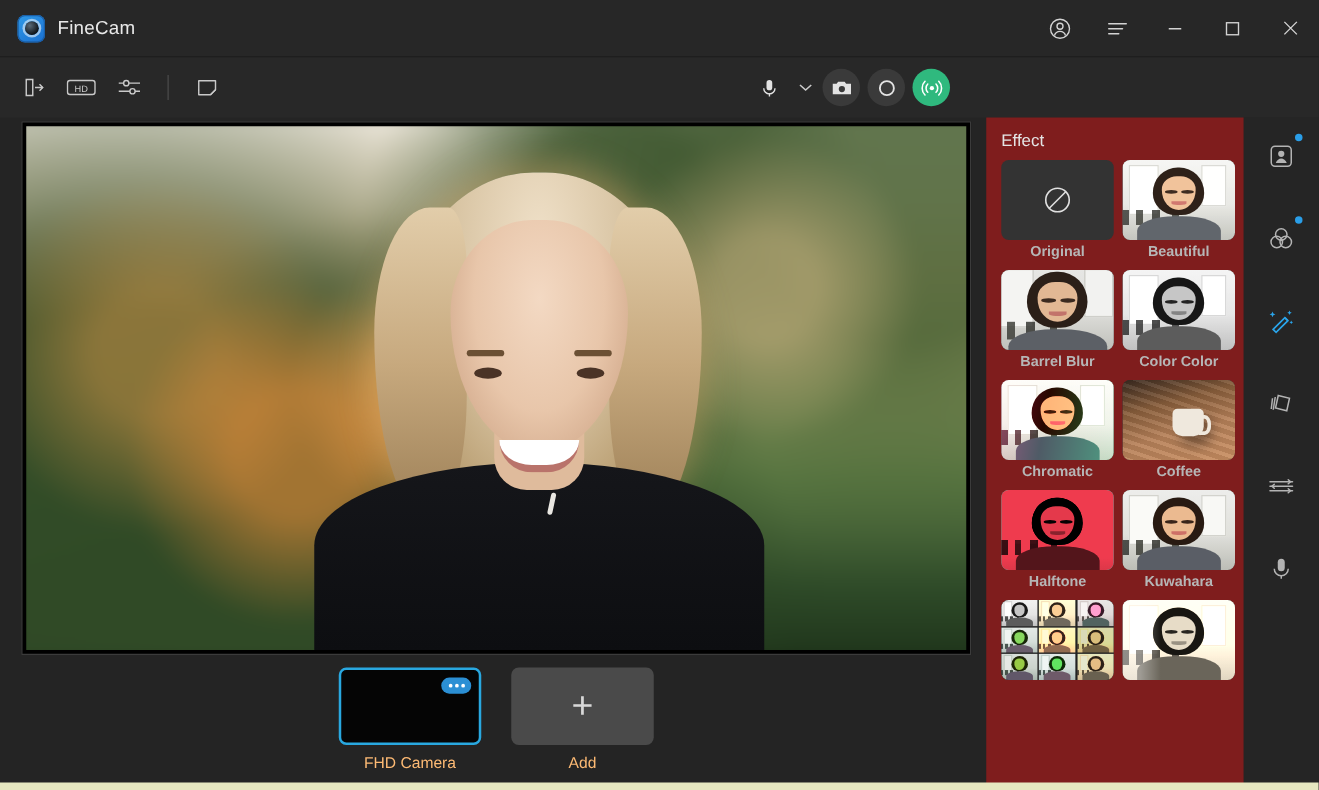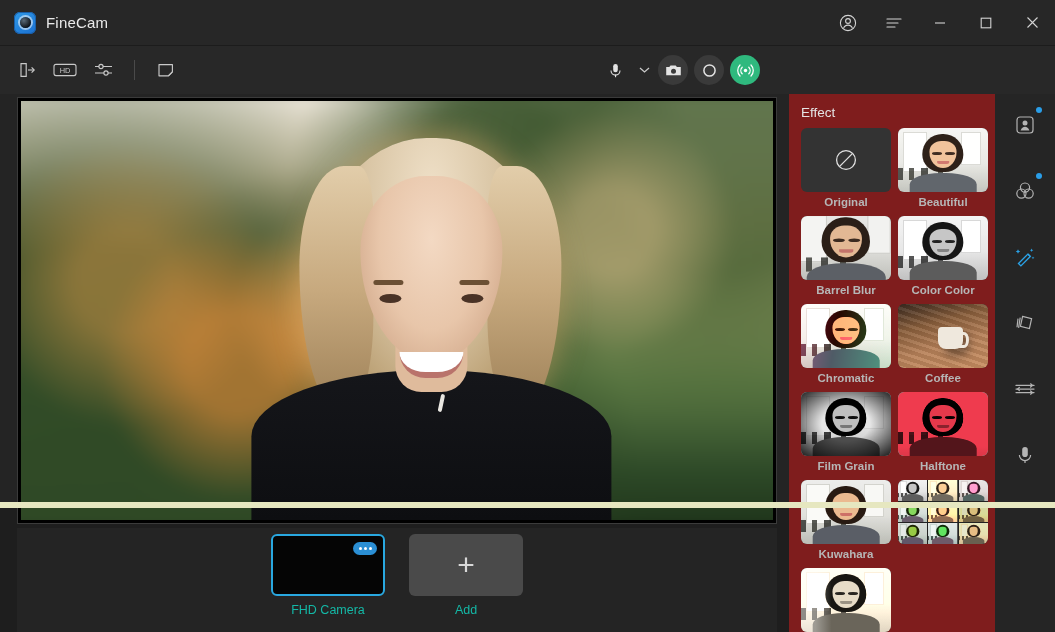--- a/index.html
+++ b/index.html
@@ -4,21 +4,21 @@
 <style>
   * { box-sizing: border-box; margin: 0; padding: 0; }
   html, body {
     width: 1055px; height: 632px;
     background: #1e1e1e;
     font-family: "Liberation Sans", sans-serif;
     overflow: hidden;
   }
   .app {
     position: relative;
-    width: 1055px; height: 508px;
+    width: 1055px; height: 632px;
     background: #242424;
   }
 
   
   .titlebar {
     position: absolute; left: 0; top: 0; width: 1055px; height: 46px;
     background: #272727;
     display: flex; align-items: center;
     border-bottom: 1px solid #1c1c1c;
   }
@@ -161,21 +161,21 @@
     display: flex; align-items: center; justify-content: center; position: relative;
   }
   .src-thumb.selected { background: #050505; border: 2px solid #29a8e0; }
   .src-badge {
     position: absolute; right: 6px; top: 6px; width: 24px; height: 13px;
     border-radius: 7px; background: #2b8fd4;
     display: flex; align-items: center; justify-content: center; gap: 2px;
   }
   .src-badge i { width: 3px; height: 3px; border-radius: 50%; background: #fff; display: block; }
   .src-plus { color: #d8d8d8; font-size: 30px; font-weight: 300; line-height: 1; }
-  .src-label { margin-top: 7px; color: #14b8a6; font-size: 12.5px; }
+  .src-label { margin-top: 7px; color: #fdba74; font-size: 12.5px; }
 
   
   .effects {
     position: absolute; left: 789px; top: 94px; width: 206px; height: 538px;
     background: #7f1d1d; overflow: hidden;
   }
   .effects-title { color: #e4e4e4; font-size: 13.5px; padding: 11px 0 8px 12px; }
   .eff-grid {
     display: grid; grid-template-columns: 90px 90px; gap: 8px 7px;
     padding: 0 0 0 12px;
@@ -554,37 +554,20 @@
       <div class="eff">
         <div class="eff-thumb">
           <div class="coffee-scene">
               <div class="ripple"></div>
               <div class="coffee-cup"></div>
             </div>
         </div>
         <div class="eff-label">Coffee</div>
       </div>
 
-      <div class="eff">
-        <div class="eff-thumb f-grain">
-          <div class="pz">
-              <div class="bgw"></div>
-              <div class="win"></div>
-              <div class="win2"></div>
-              <div class="skyline"></div>
-            <div class="hd"></div>
-              <div class="bd"></div>
-              <div class="fc"></div>
-            <div class="ey l"></div>
-              <div class="ey r"></div>
-              <div class="mo"></div>
-            </div>
-        </div>
-        <div class="eff-label">Film Grain</div>
-      </div>
 
       <div class="eff">
         <div class="eff-thumb f-halftone">
           <div class="pz">
               <div class="bgw"></div>
               <div class="win"></div>
               <div class="win2"></div>
               <div class="skyline"></div>
             <div class="hd"></div>
               <div class="bd"></div>

